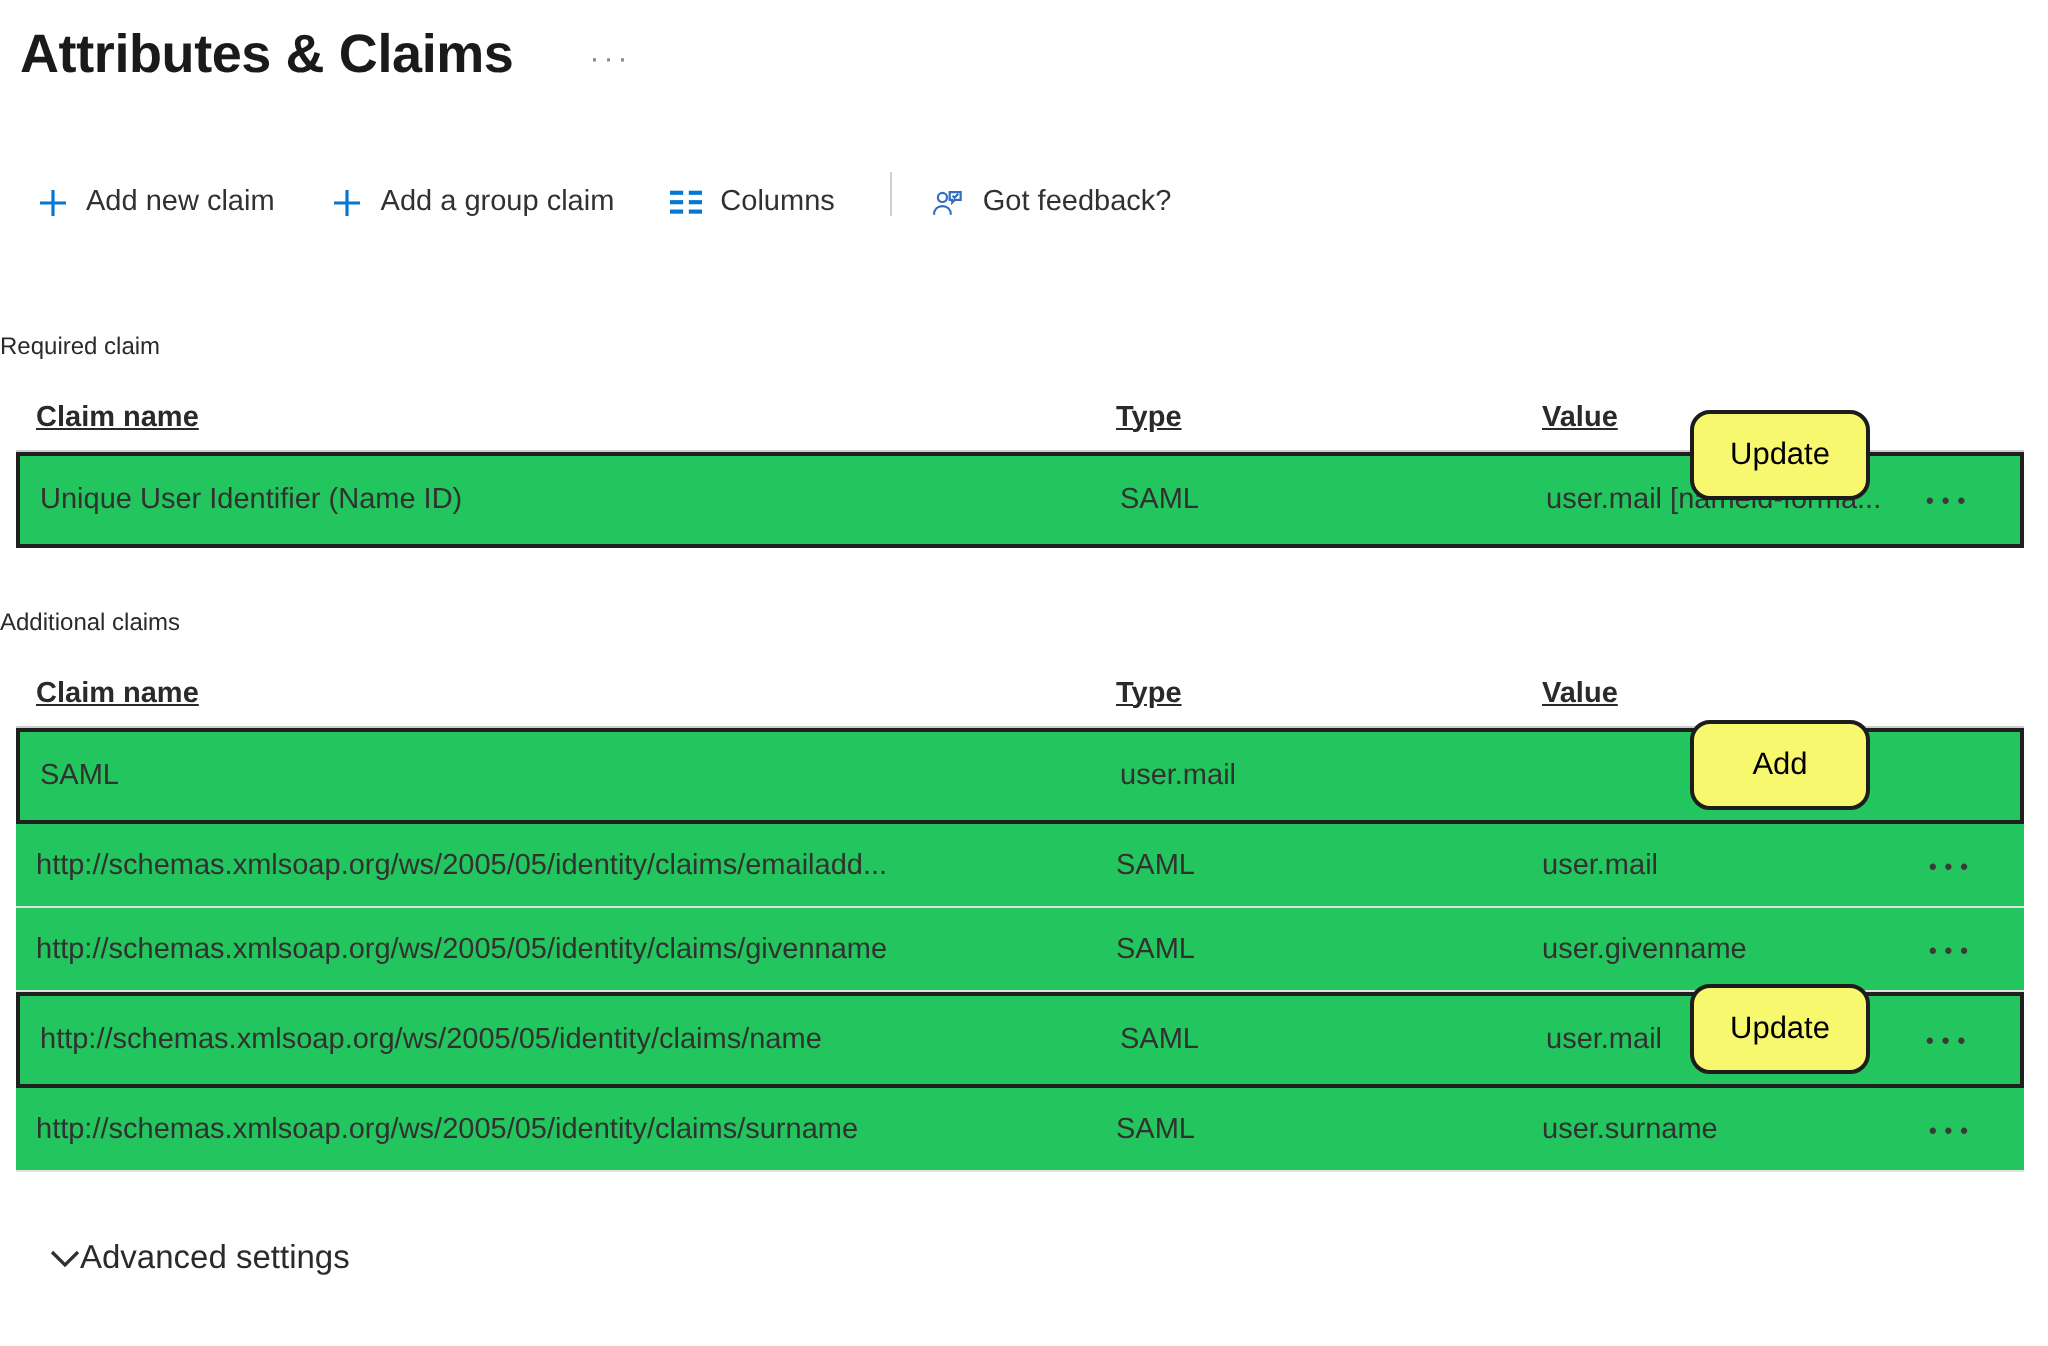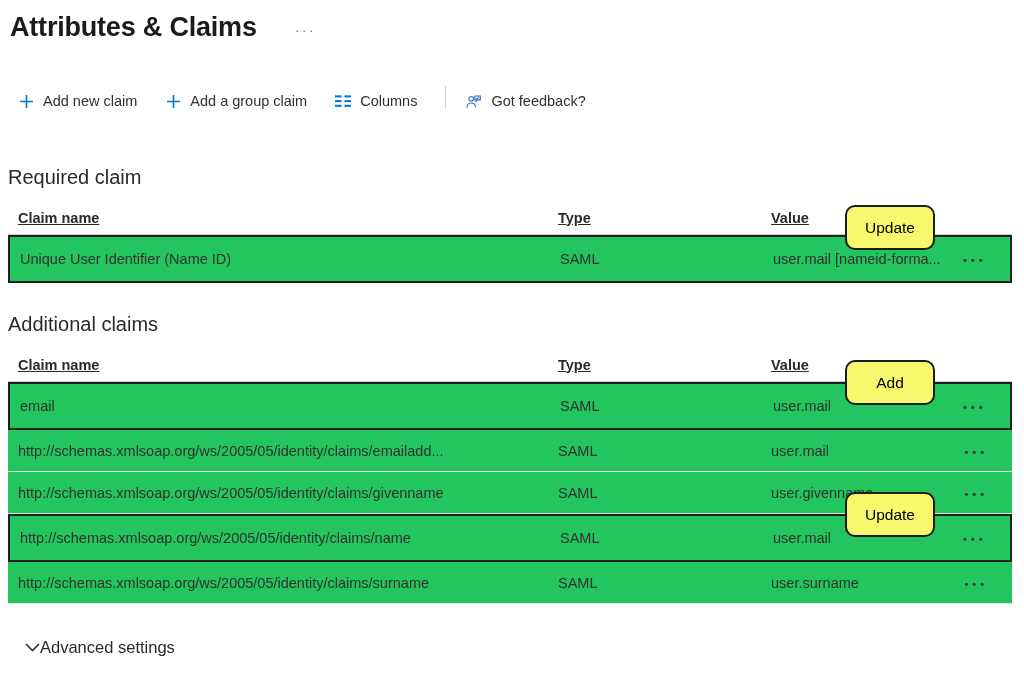--- a/index.html
+++ b/index.html
@@ -15,21 +15,21 @@
   
   .title-row { display:flex; align-items:center; margin:8px 0 0 10px; height:38px; }
   .page-title { font-size:27px; font-weight:700; color:#1b1a19; letter-spacing:-0.2px; }
   .title-more { margin-left:38px; color:#8a8886; font-size:15px; letter-spacing:2px; cursor:pointer; padding-top:4px; }
   
   .toolbar { display:flex; margin:40px 0 0 18px; height:30px; font-size:14.5px; color:#323130; }
   .tb-btn { display:flex; align-items:center; gap:9px; cursor:pointer; margin-right:28px; white-space:nowrap; }
   .tb-divider { width:1px; height:22px; background:#d2d0ce; margin:0 20px 0 0; }
   .icon16 { display:inline-flex; width:16px; height:16px; align-items:center; justify-content:center; }
   
-  .section-label { margin-left:8px; font-size:20px; color:#2b2a29; }
+  .section-label { font-size:12px; color:#2b2a29; }
   .section-label.first { margin-top:50px; }
   .section-label.second { margin-top:30px; }
   
   .claims-table { margin:12px 0 0 8px; width:1004px; }
   .trow {
     display:grid;
     grid-template-columns:540px 213px 190px 1fr;
     align-items:center;
   }
   .thead { height:34px; font-weight:700; font-size:14.5px; color:#2b2a29; border-bottom:1px solid #cfcdcb;text-decoration:underline; }
@@ -130,21 +130,20 @@
   <div class="section-label second">Additional claims</div>
   <div class="claims-table">
     <div class="trow thead">
       <div class="cell">Claim name</div>
       <div class="cell">Type</div>
       <div class="cell">Value</div>
       <div class="cell menu"></div>
     </div>
 
     <div class="trow tbody-row boxed">
-      <div class="cell">email</div>
       <div class="cell">SAML</div>
       <div class="cell">user.mail</div>
       <div class="cell menu"><span class="menu-dots">•••</span></div>
     </div>
 
     <div class="trow tbody-row">
       <div class="cell">http://schemas.xmlsoap.org/ws/2005/05/identity/claims/emailadd...</div>
       <div class="cell">SAML</div>
       <div class="cell">user.mail</div>
       <div class="cell menu"><span class="menu-dots">•••</span></div>

